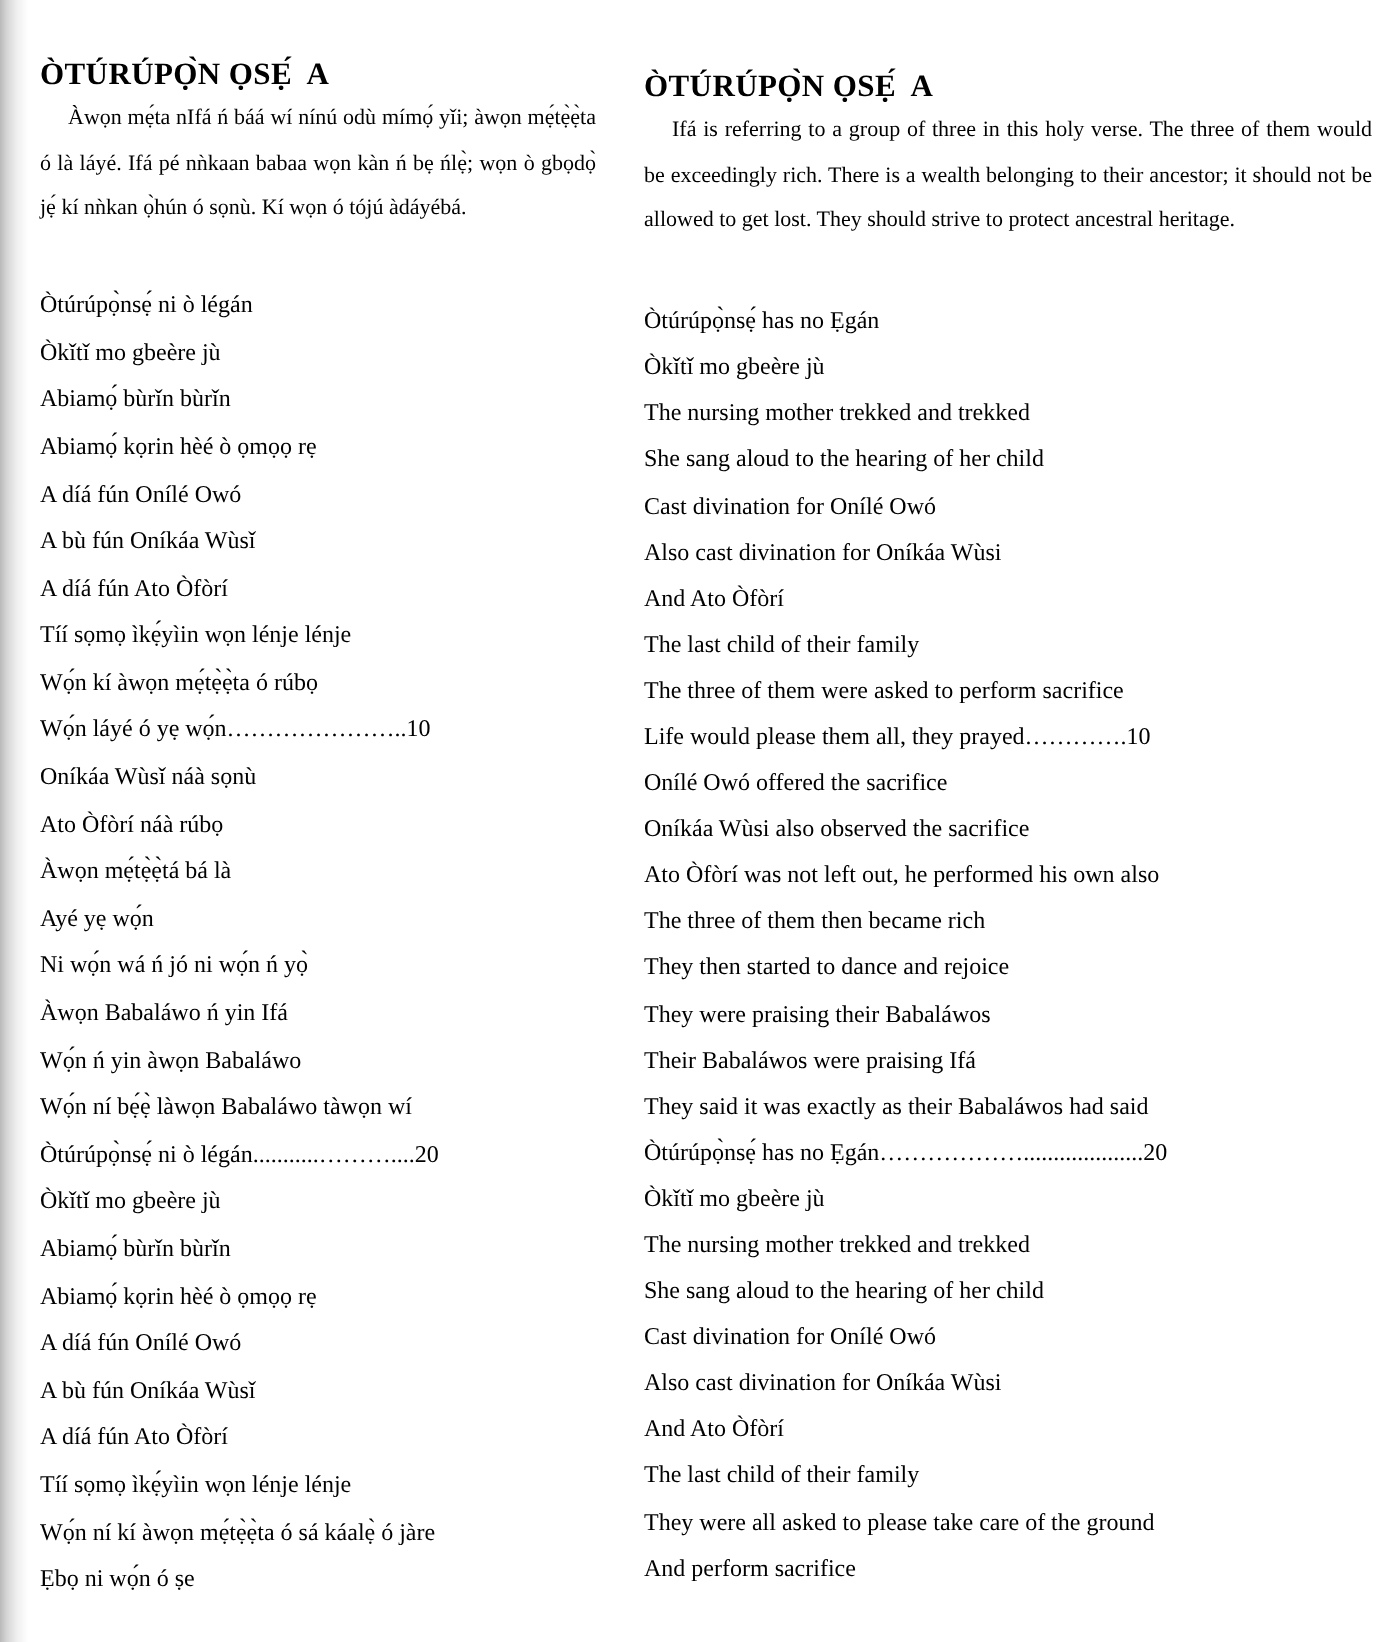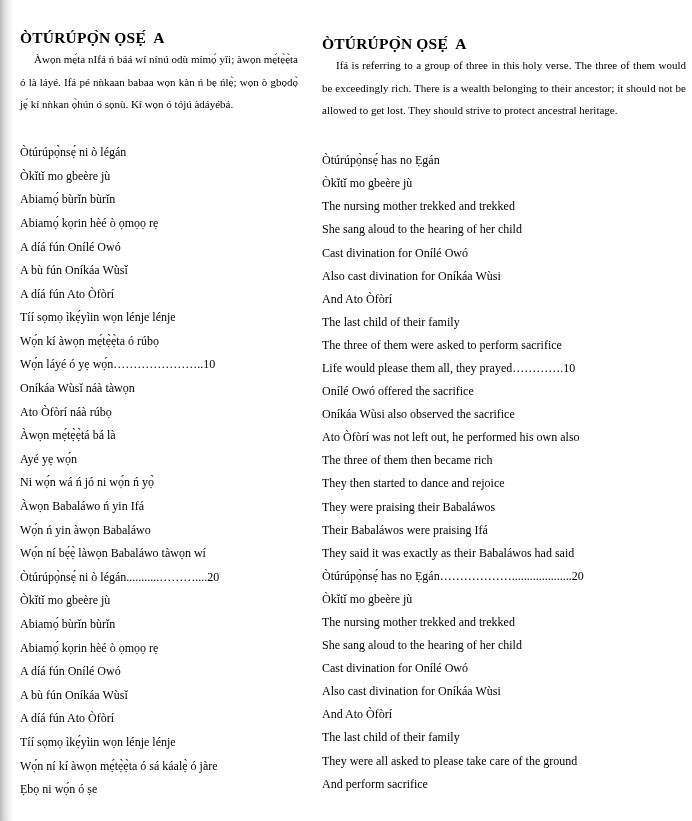--- a/index.html
+++ b/index.html
@@ -103,21 +103,21 @@
         <li>Òtúrúpọ̀nsẹ́ ni ò légán</li>
         <li>Òkǐtǐ mo gbeère jù</li>
         <li>Abiamọ́ bùrǐn bùrǐn</li>
         <li>Abiamọ́ kọrin hèé ò ọmọọ rẹ</li>
         <li>A díá fún Onílé Owó</li>
         <li>A bù fún Oníkáa Wùsǐ</li>
         <li>A díá fún Ato Òfòrí</li>
         <li>Tíí sọmọ ìkẹ́yìin wọn lénje lénje</li>
         <li>Wọ́n kí àwọn mẹ́tẹ̀ẹ̀ta ó rúbọ</li>
         <li>Wọ́n láyé ó yẹ wọ́n…………………..10</li>
-        <li>Oníkáa Wùsǐ náà tàwọn</li>
+        <li>Oníkáa Wùsǐ náà sọnù</li>
         <li>Ato Òfòrí náà rúbọ</li>
         <li>Àwọn mẹ́tẹ̀ẹ̀tá bá là</li>
         <li>Ayé yẹ wọ́n</li>
         <li>Ni wọ́n wá ń jó ni wọ́n ń yọ̀</li>
         <li>Àwọn Babaláwo ń yin Ifá</li>
         <li>Wọ́n ń yin àwọn Babaláwo</li>
         <li>Wọ́n ní bẹ́ẹ̀ làwọn Babaláwo tàwọn wí</li>
         <li>Òtúrúpọ̀nsẹ́ ni ò légán...........………....20</li>
         <li>Òkǐtǐ mo gbeère jù</li>
         <li>Abiamọ́ bùrǐn bùrǐn</li>

